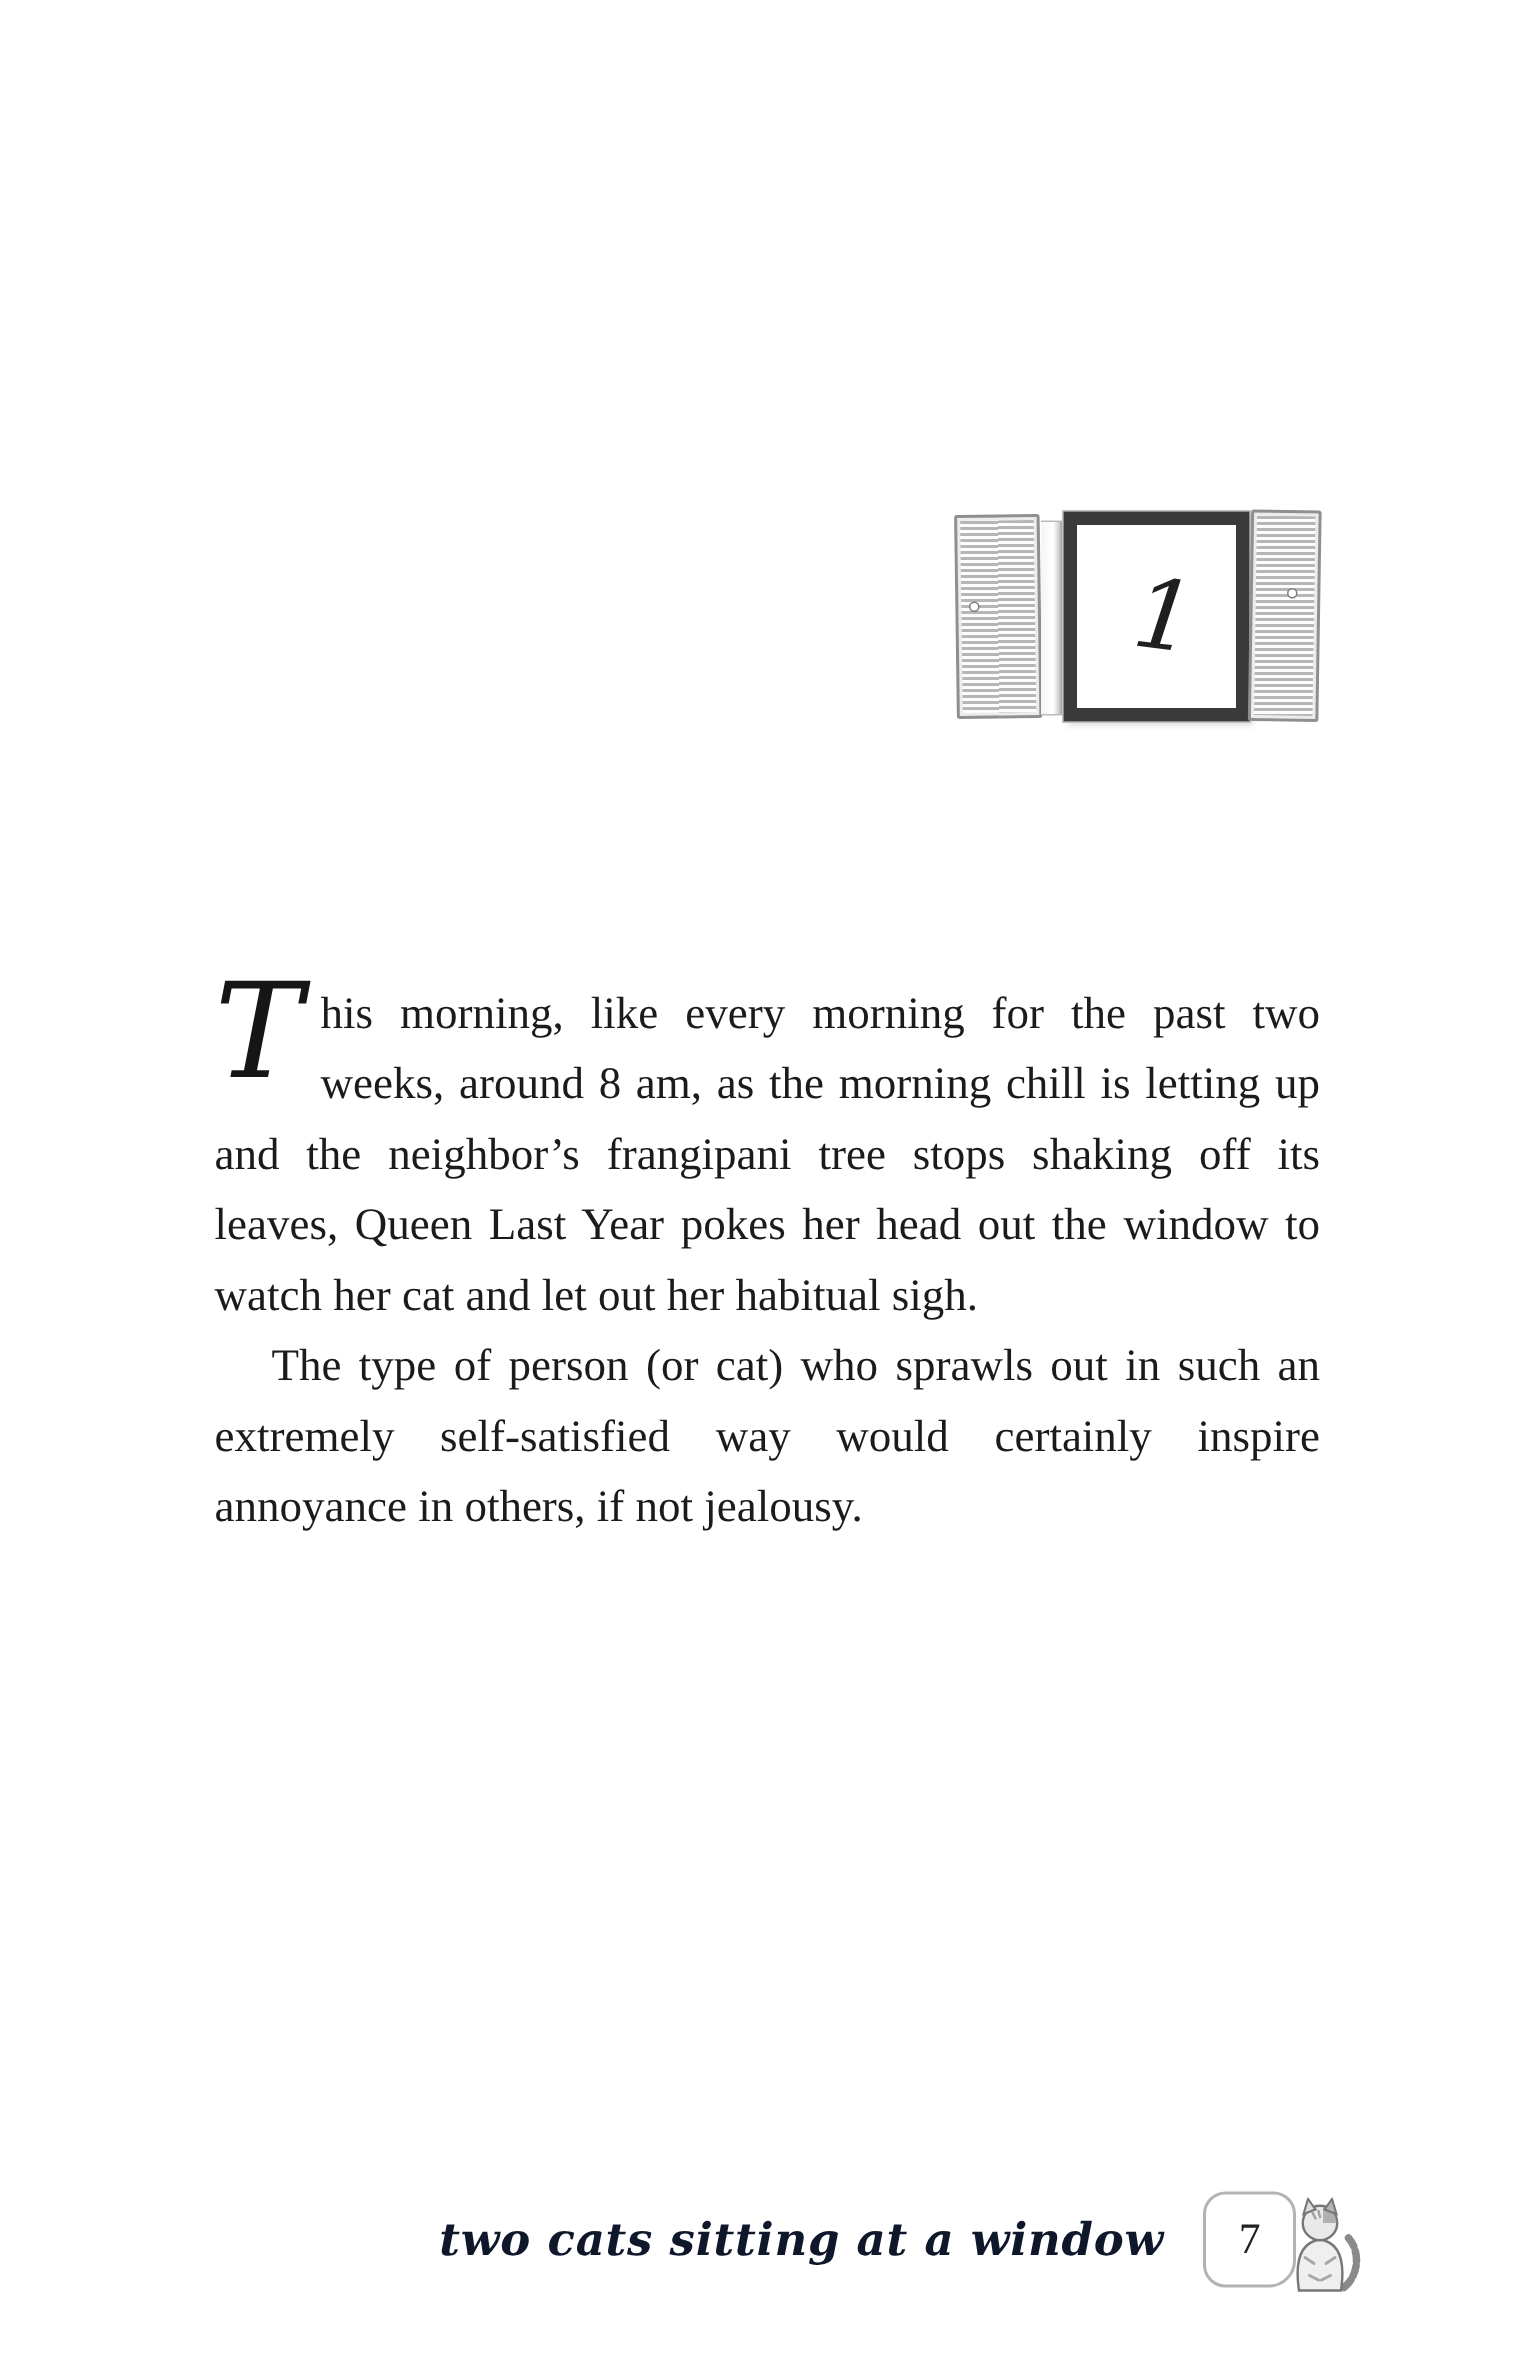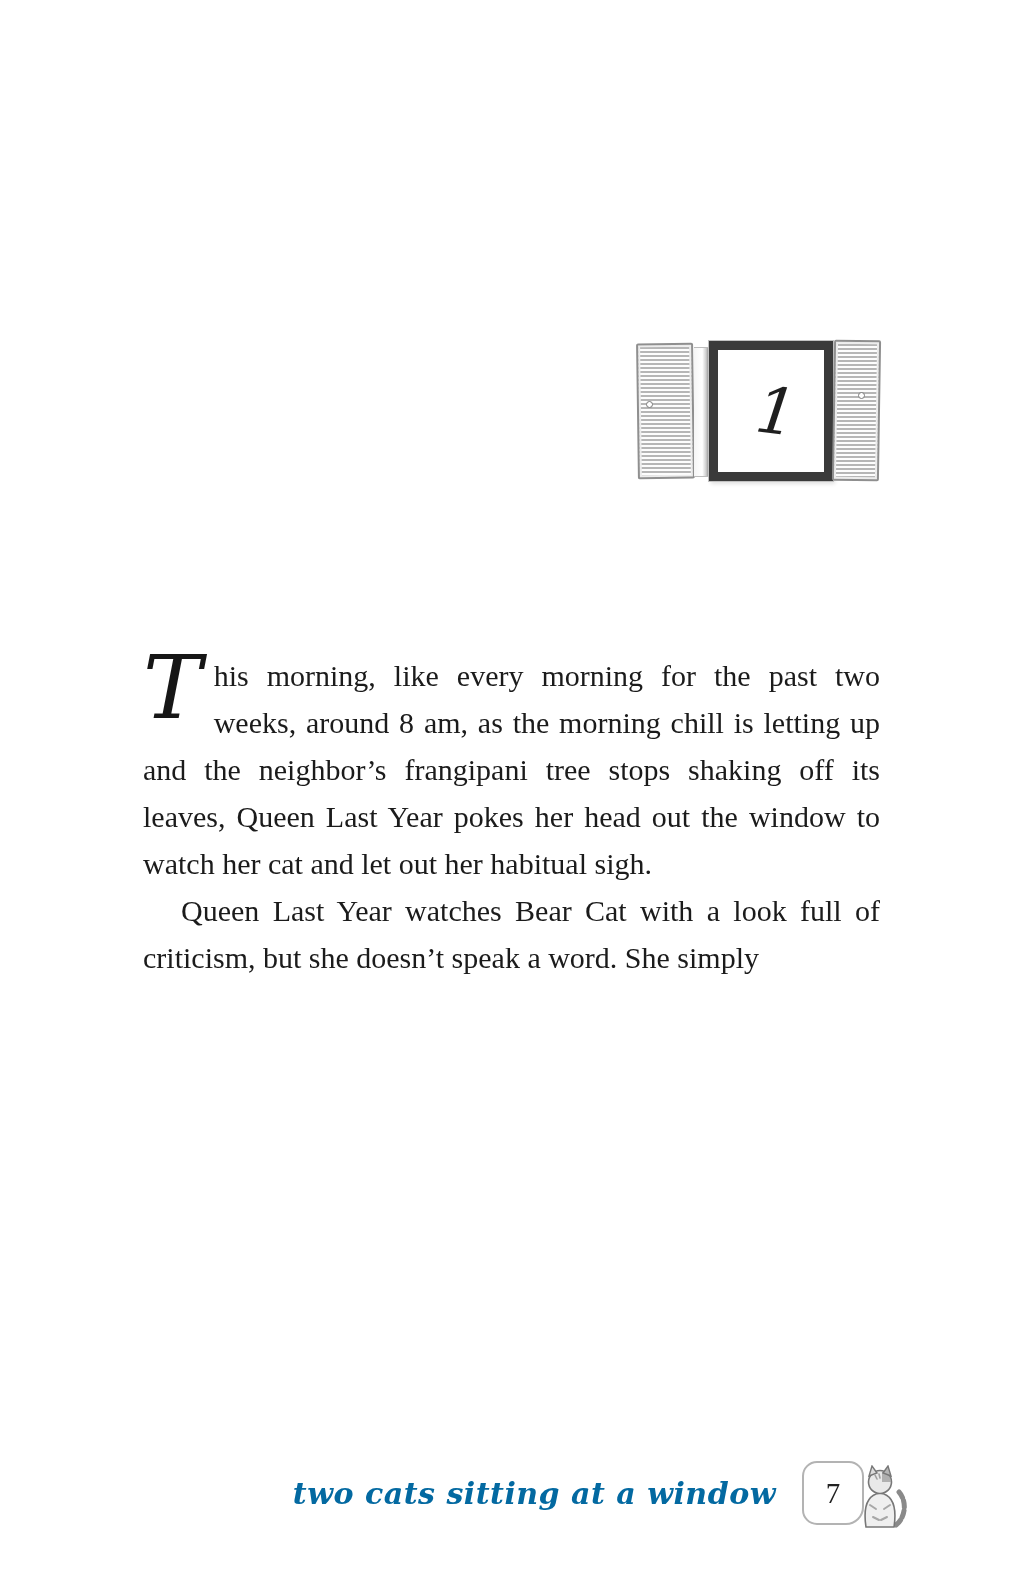--- a/index.html
+++ b/index.html
@@ -93,21 +93,21 @@
     right: 116px;
     bottom: 50px;
     display: flex;
     align-items: center;
   }
   .running-title {
     font-family: "DejaVu Serif", serif;
     font-style: italic;
     font-weight: bold;
     font-size: 30px;
-    color: #0369a1;
+    color: #0f172a;
     letter-spacing: 0.5px;
     margin-right: 26px;
     white-space: nowrap;
   }
   .page-number-box {
     width: 62px;
     height: 64px;
     border: 2px solid #b3b3b3;
     border-radius: 15px 15px 18px 15px;
     background: #ffffff;
@@ -133,21 +133,21 @@
     <div class="window-frame">
       <span class="chapter-number">1</span>
     </div>
     <div class="shutter shutter-right"></div>
     <span class="hinge hinge-left"></span>
     <span class="hinge hinge-right"></span>
   </div>
 
   <div class="text-block">
     <p class="para first"><span class="drop-cap">T</span><span>his morning, like every morning for the past two weeks, around 8 am, as the morning chill is letting up and the neighbor’s frangipani tree stops shaking off its leaves, Queen Last Year pokes her head out the window to watch her cat and let out her habitual sigh.</span></p>
-    <p class="para indent">Queen Last Year watches Bear Cat with a look full of criticism, but she doesn’t speak a word. She simply</p>
+    <p class="para indent">The type of person (or cat) who sprawls out in such an extremely self-satisfied way would certainly inspire annoyance in others, if not jealousy.</p>
   </div>
 
   <div class="page-footer">
     <span class="running-title">two cats sitting at a window</span>
     <div class="page-number-box">
       <span>7</span>
     </div>
     <svg class="cat-illustration" width="52" height="68" viewBox="0 0 52 68" aria-hidden="true">
 
       <path d="M40,60 C50,52 51,36 43,27" fill="none" stroke="#8a8a8a" stroke-width="5" stroke-linecap="round" stroke-dasharray="7 3"></path>

